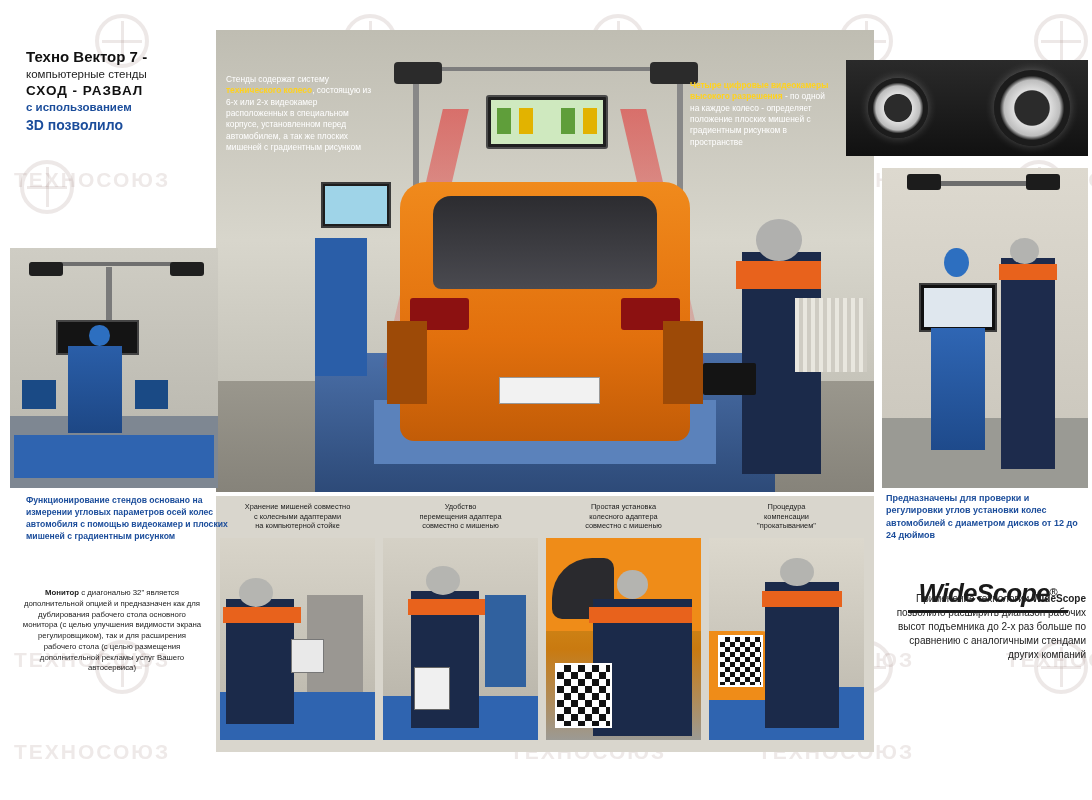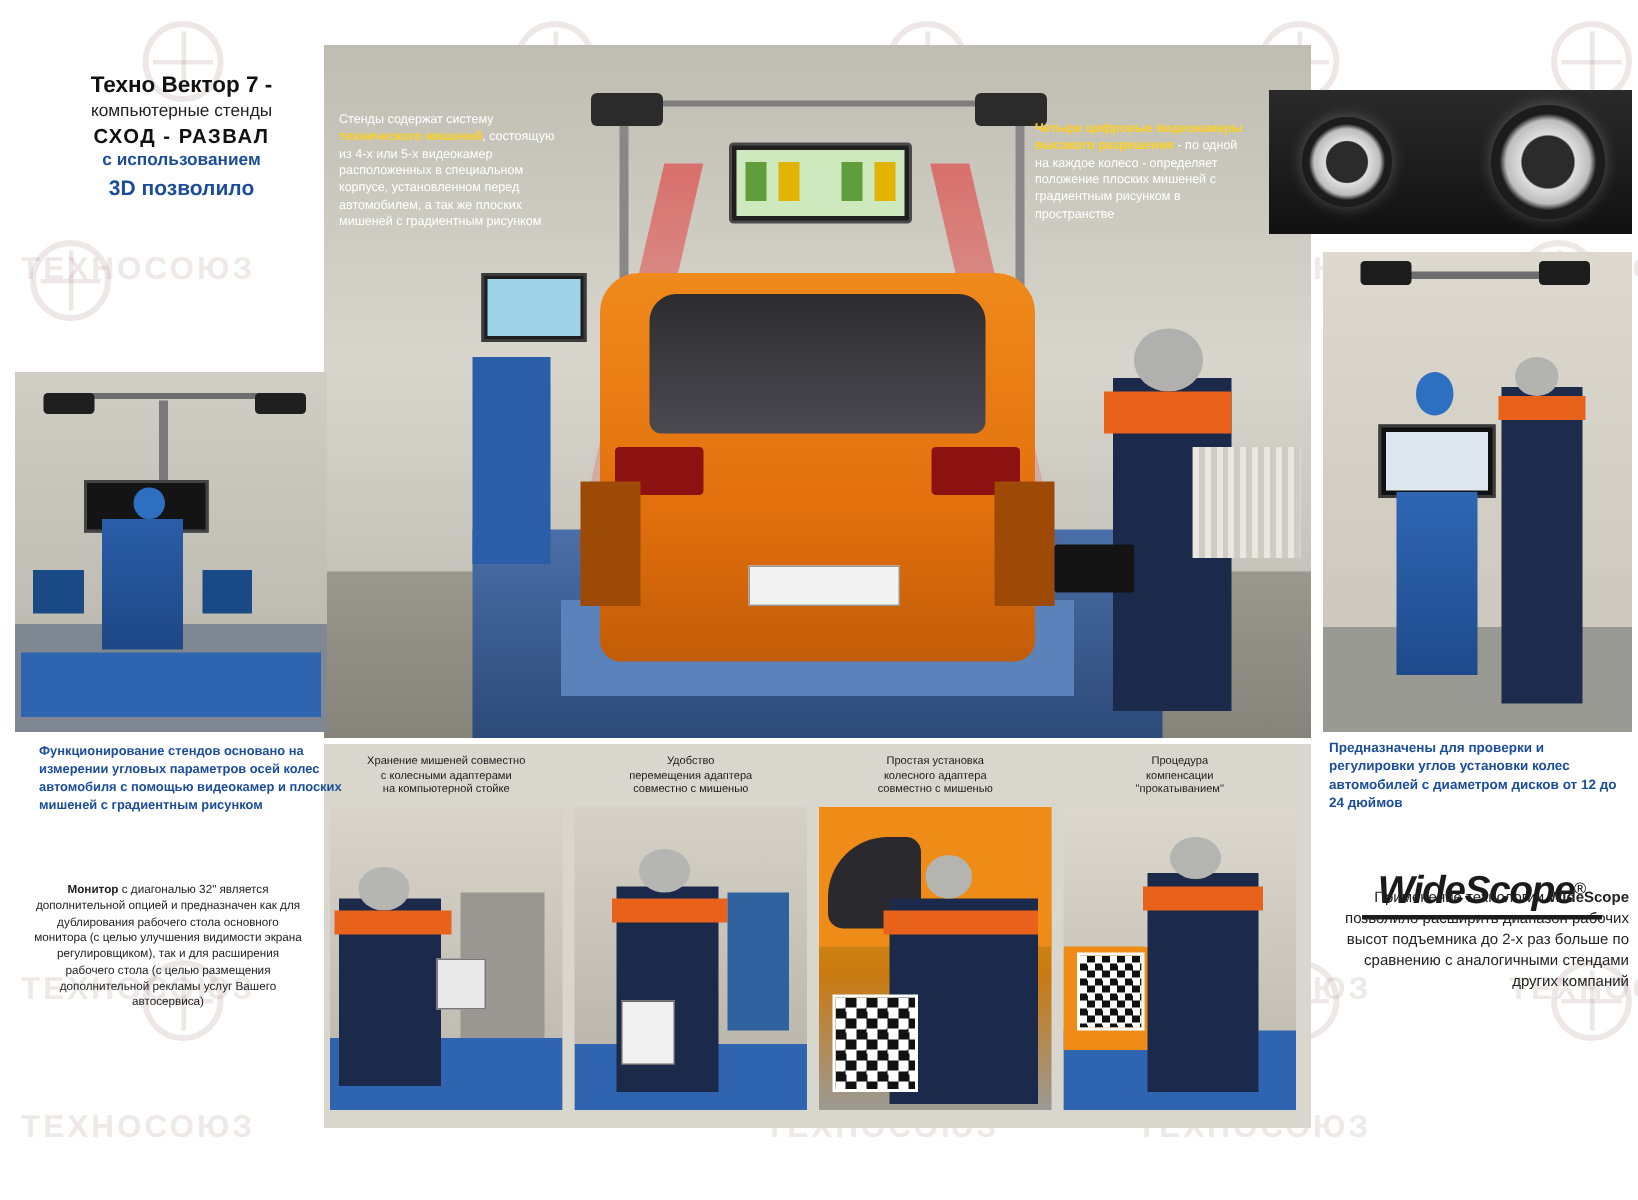--- a/index.html
+++ b/index.html
@@ -66,21 +66,21 @@
     overflow: hidden;
     z-index: 1;
   }
 
   
   .title-block {
     position: absolute;
     left: 26px;
     top: 48px;
     width: 190px;
-    text-align: center;
+    text-align: left;
     z-index: 4;
   }
   .title-l1 {
     font-size: 15px;
     font-weight: bold;
     color: #111;
     line-height: 1.25;
   }
   .title-l2 {
     font-size: 11.5px;
@@ -375,21 +375,21 @@
     <div style="position:absolute;left:82%;top:41%;width:7%;height:9%;background:#b0b0ae;border-radius:50%;"></div>
     <div style="position:absolute;left:79%;top:50%;width:13%;height:6%;background:#e8621c;"></div>
     <div style="position:absolute;left:74%;top:72%;width:8%;height:7%;background:#141414;border-radius:2px;"></div>
 
     <div style="position:absolute;left:88%;top:58%;width:11%;height:16%;background:repeating-linear-gradient(90deg,#e9e7df 0 4px,#cfccc3 4px 8px);"></div>
 
   </div>
 
   <div class="callout" style="left:226px; top:74px; width:152px;">
     <span>Стенды содержат систему</span>
-    <span class="co-kw">технического мишеней</span><span>, состоящую из 4-х или 5-х видеокамер расположенных в специальном корпусе, установленном перед автомобилем, а так же плоских мишеней с градиентным рисунком</span>
+    <span class="co-kw">технического колесо</span><span>, состоящую из 6-х или 2-х видеокамер расположенных в специальном корпусе, установленном перед автомобилем, а так же плоских мишеней с градиентным рисунком</span>
   </div>
 
   <div class="callout" style="left:690px; top:80px; width:146px;">
     <span class="co-kw">Четыре цифровые видеокамеры высокого разрешения</span><span> - по одной на каждое колесо - определяет положение плоских мишеней с градиентным рисунком в пространстве</span>
   </div>
 
   <div class="photo" id="ring-photo">
     <div class="ring" style="left:22px;  top:18px; width:60px; height:60px;"></div>
     <div class="ring" style="left:148px; top:10px; width:76px; height:76px;"></div>
   </div>

